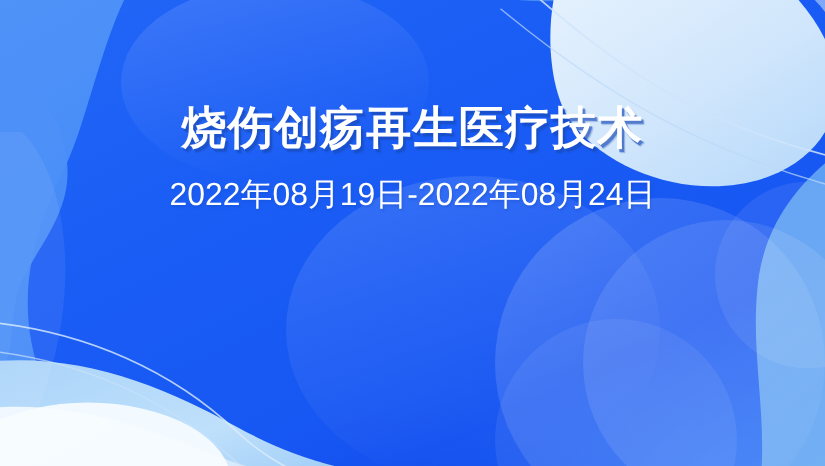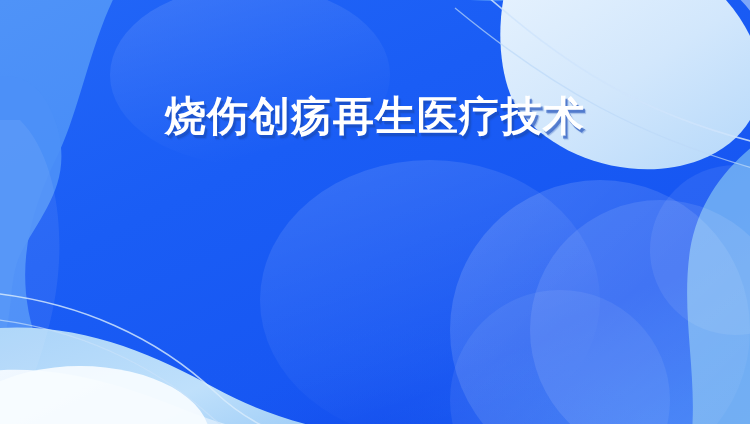--- a/index.html
+++ b/index.html
@@ -195,15 +195,16 @@
       <circle cx="560" cy="400" r="110" fill="#ffffff" opacity="0.07"></circle>
       <circle cx="735" cy="250" r="85" fill="#ffffff" opacity="0.08"></circle>
 
       <path fill="#ffffff" opacity="0.07" d="M 20,120 C 60,160 70,250 48,330 C 34,382 20,410 10,424 L -10,424 L -10,120 Z"></path>
 
     </g>
   </svg>
 
   <div id="content">
     <div class="title">烧伤创疡再生医疗技术</div>
+    <div class="daterange">2022年08月19日-2022年08月24日</div>
   </div>
 
 </div>
 
 </body></html>

